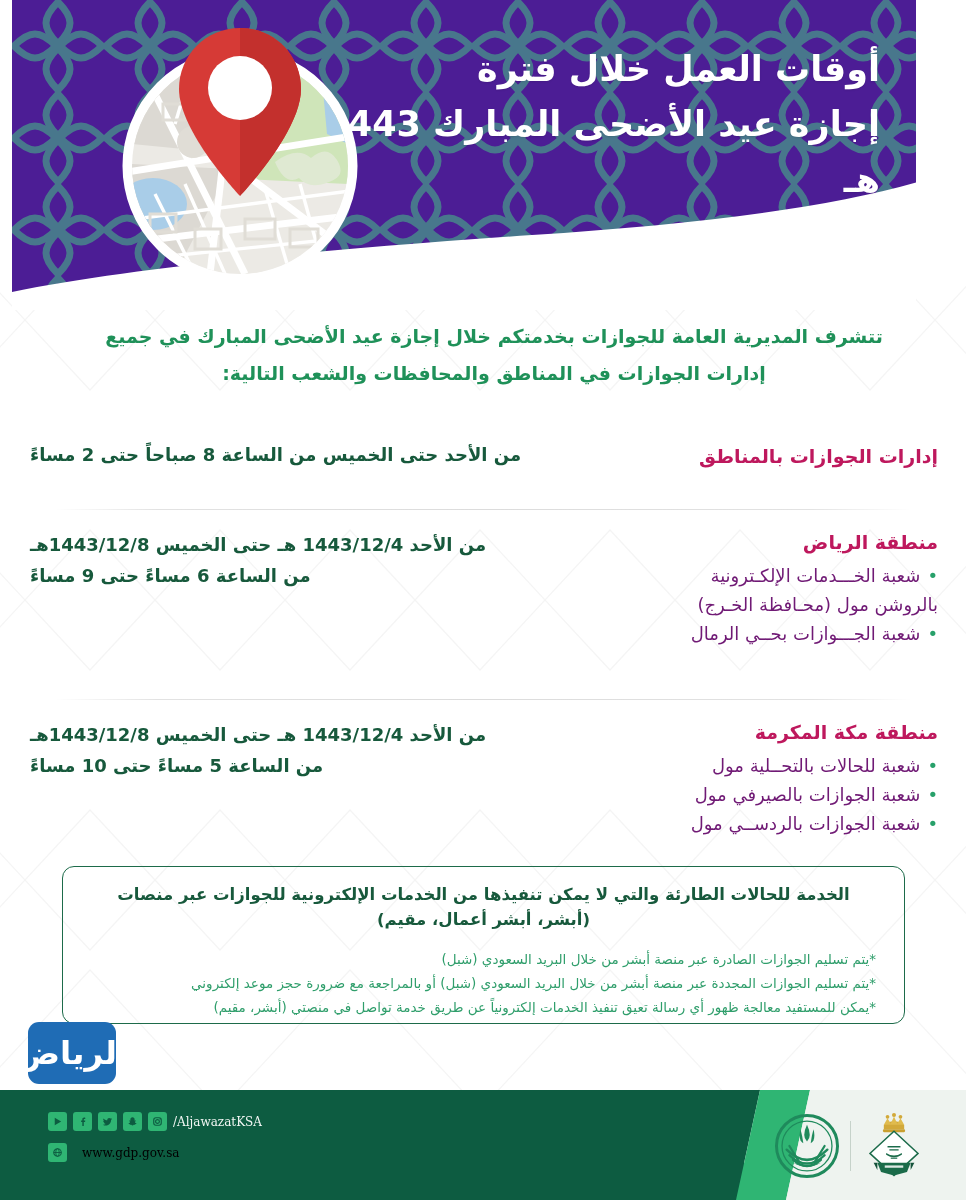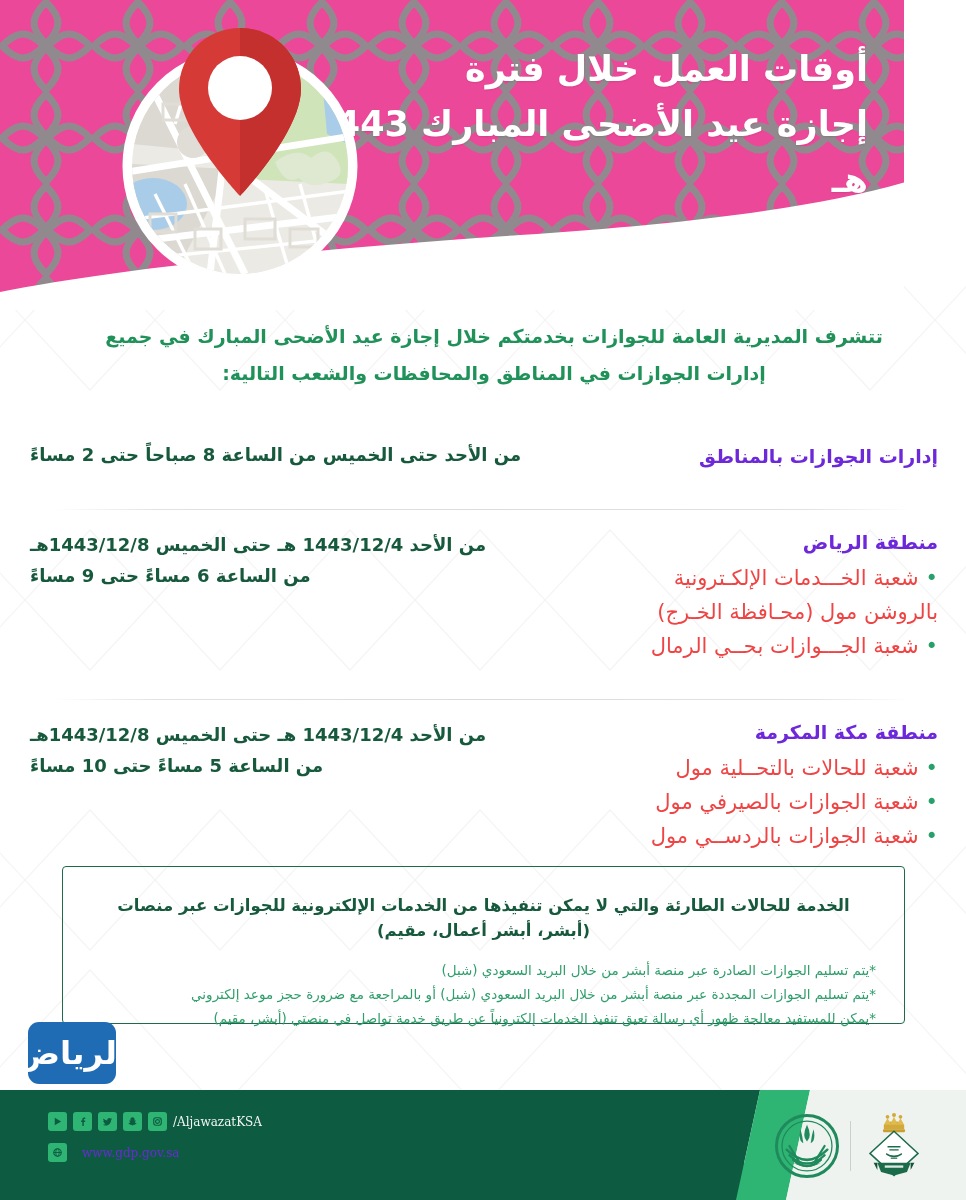--- a/index.html
+++ b/index.html
@@ -26,24 +26,24 @@
     position: absolute;
     left: 0; top: 250px;
     width: 966px; height: 860px;
     pointer-events: none;
     opacity: 0.55;
   }
 
   
   .header {
     position: absolute;
-    left: 0; top: 0;
+    left: 12px; top: 0;
     width: 904px;
     height: 310px;
-    background: #ec4899;
+    background: #4c1d95;
     overflow: hidden;
   }
   .header-pattern {
     position: absolute;
     left: 0; top: 0;
     width: 966px; height: 310px;
     opacity: 0.55;
   }
   .header-curve {
     position: absolute;
@@ -124,35 +124,35 @@
     padding-top: 8px;
   }
   .row-left {
     width: 520px;
     text-align: left;
     padding-top: 10px;
     padding-left: 2px;
   }
 
   .region-title {
-    color: #6d28d9;
+    color: #be185d;
     font-size: 19px;
     font-weight: bold;
     line-height: 1.5;
     margin-bottom: 4px;
   }
   .region-title.solo { padding-top: 4px; }
 
   .branch-list {
     list-style: none;
     margin-top: 4px;
   }
   .branch-list li {
-    color: #ef4444;
-    font-size: 21px;
+    color: #701a75;
+    font-size: 18px;
     line-height: 1.62;
     white-space: nowrap;
     direction: rtl;
   }
   .branch-list li::before {
     content: "•";
     margin-left: 7px;
     color: #27a06a;
   }
   .branch-list li.cont::before {
@@ -171,22 +171,22 @@
   }
 
   
   .notes-box {
     position: absolute;
     left: 62px;
     top: 866px;
     width: 843px;
     height: 158px;
     border: 1.6px solid #1d6b4a;
-    border-radius: 4px;
-    padding: 27px 28px 0 28px;
+    border-radius: 12px;
+    padding: 16px 28px 0 28px;
   }
   .notes-head {
     color: #17593c;
     font-size: 16.5px;
     font-weight: bold;
     text-align: center;
     line-height: 1.5;
     margin-bottom: 14px;
   }
   .note-line {
@@ -270,21 +270,21 @@
   .web-row {
     position: absolute;
     left: 48px;
     top: 53px;
     display: flex;
     align-items: center;
     direction: ltr;
     z-index: 4;
   }
   .web-url {
-    color: #6d28d9;
+    color: #000000;
     font-size: 12px;
     margin-left: 9px;
     font-family: "DejaVu Serif", "Liberation Serif", serif;
   }
 
   .emblems {
     position: absolute;
     right: 18px;
     top: 10px;
     width: 196px;

